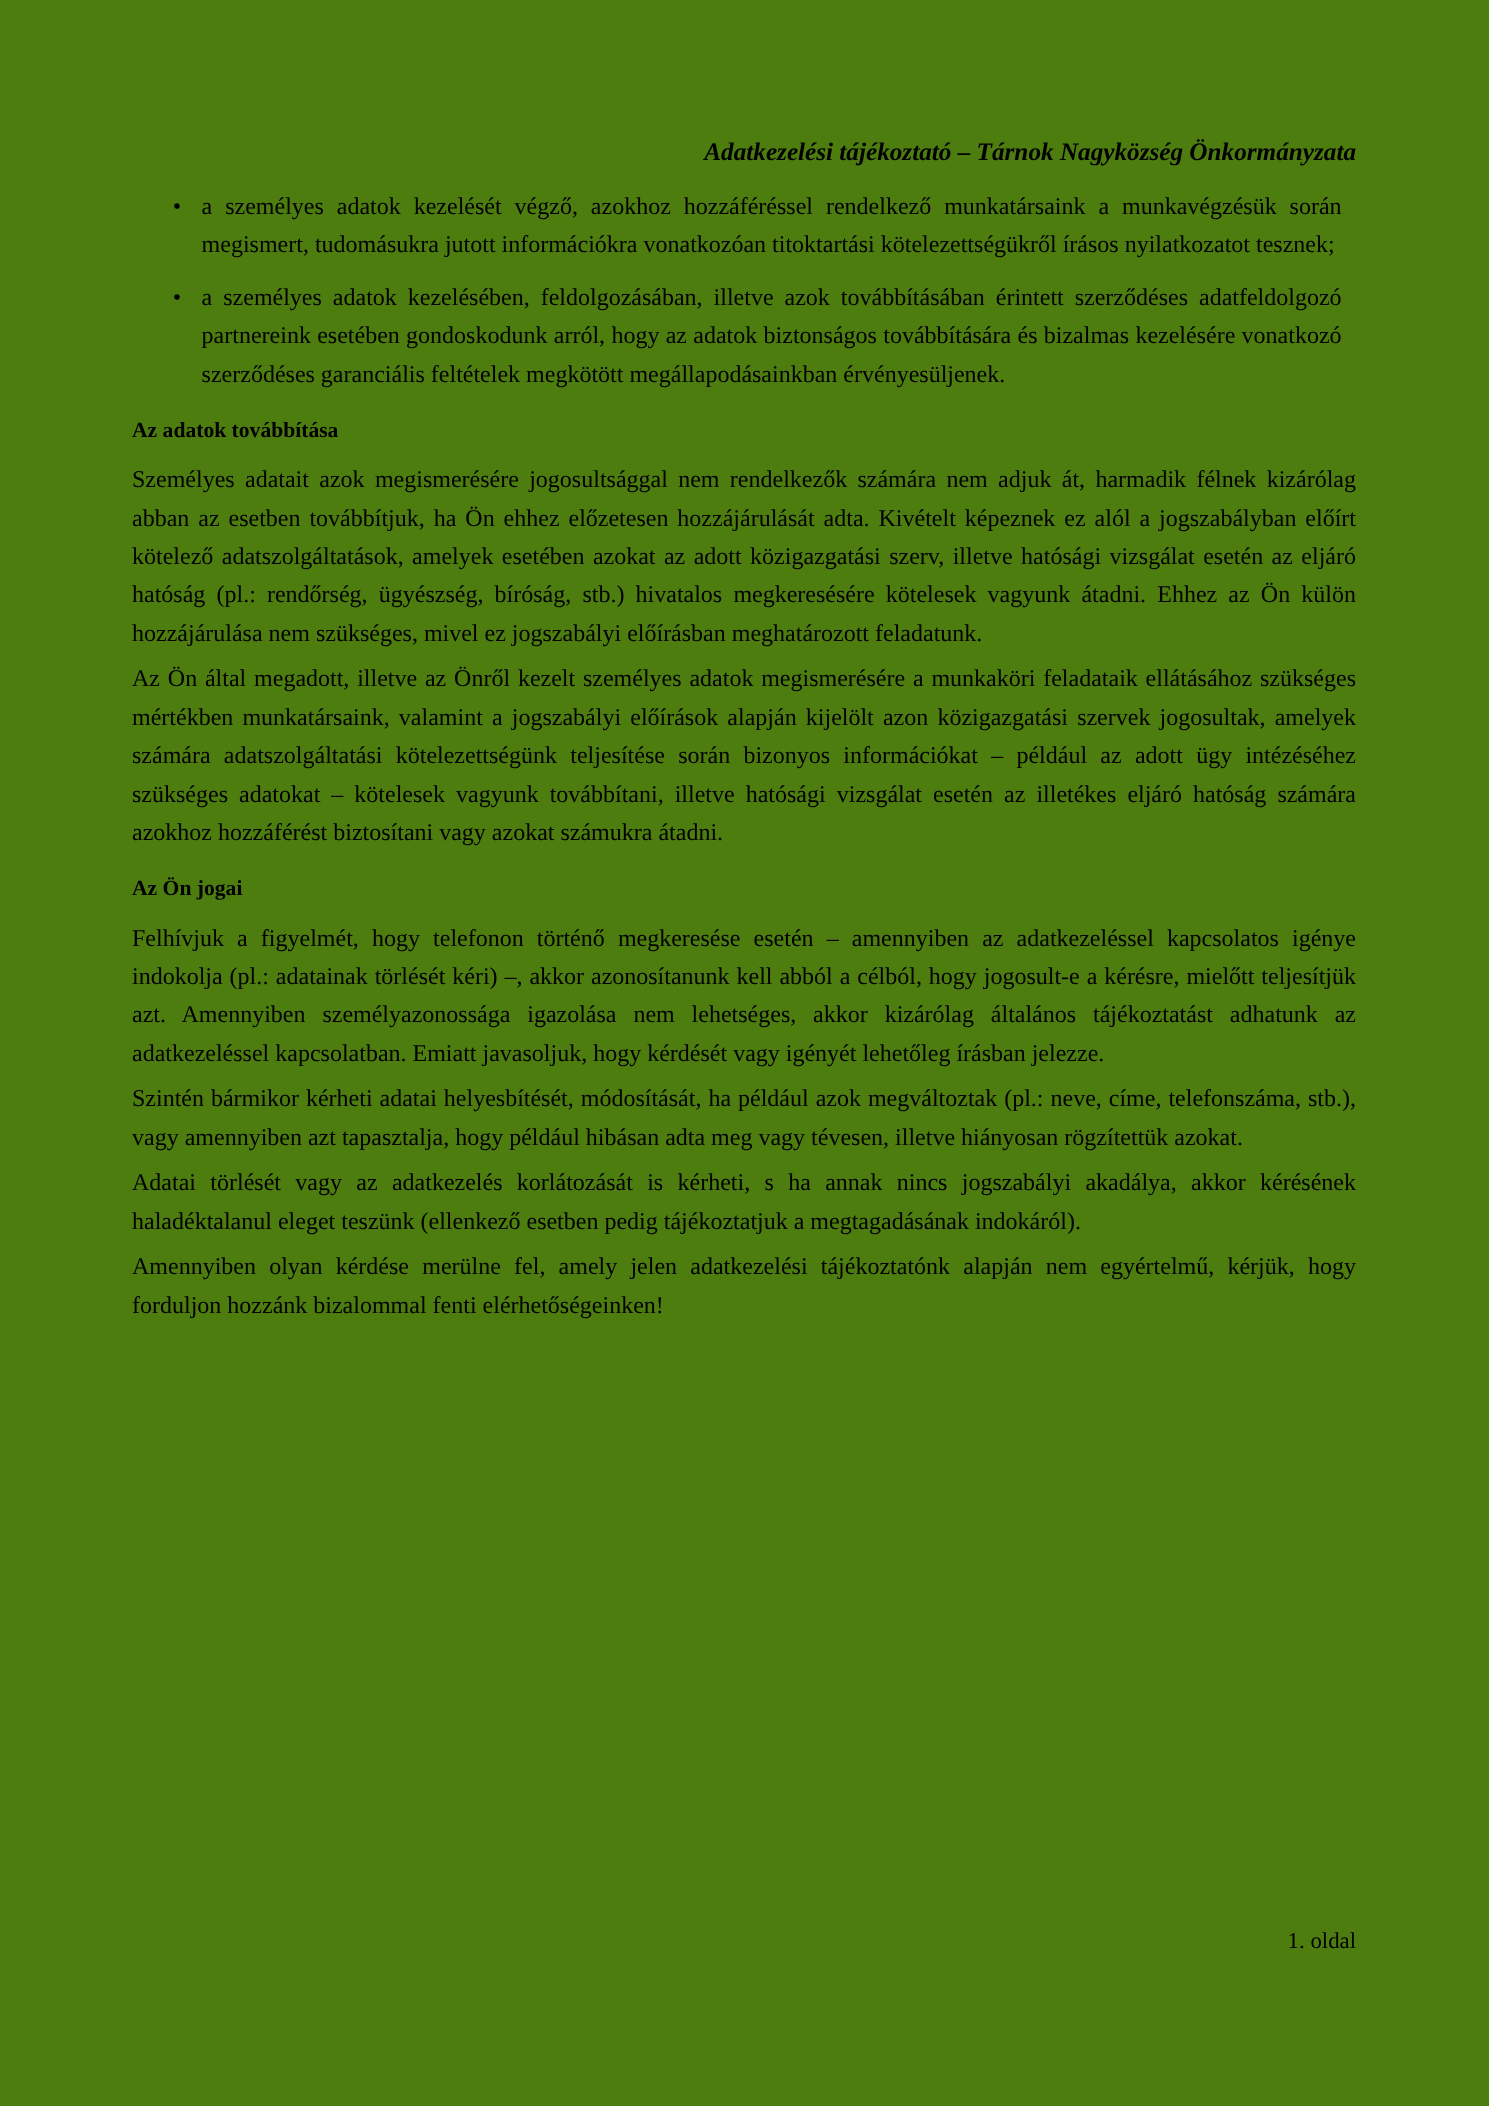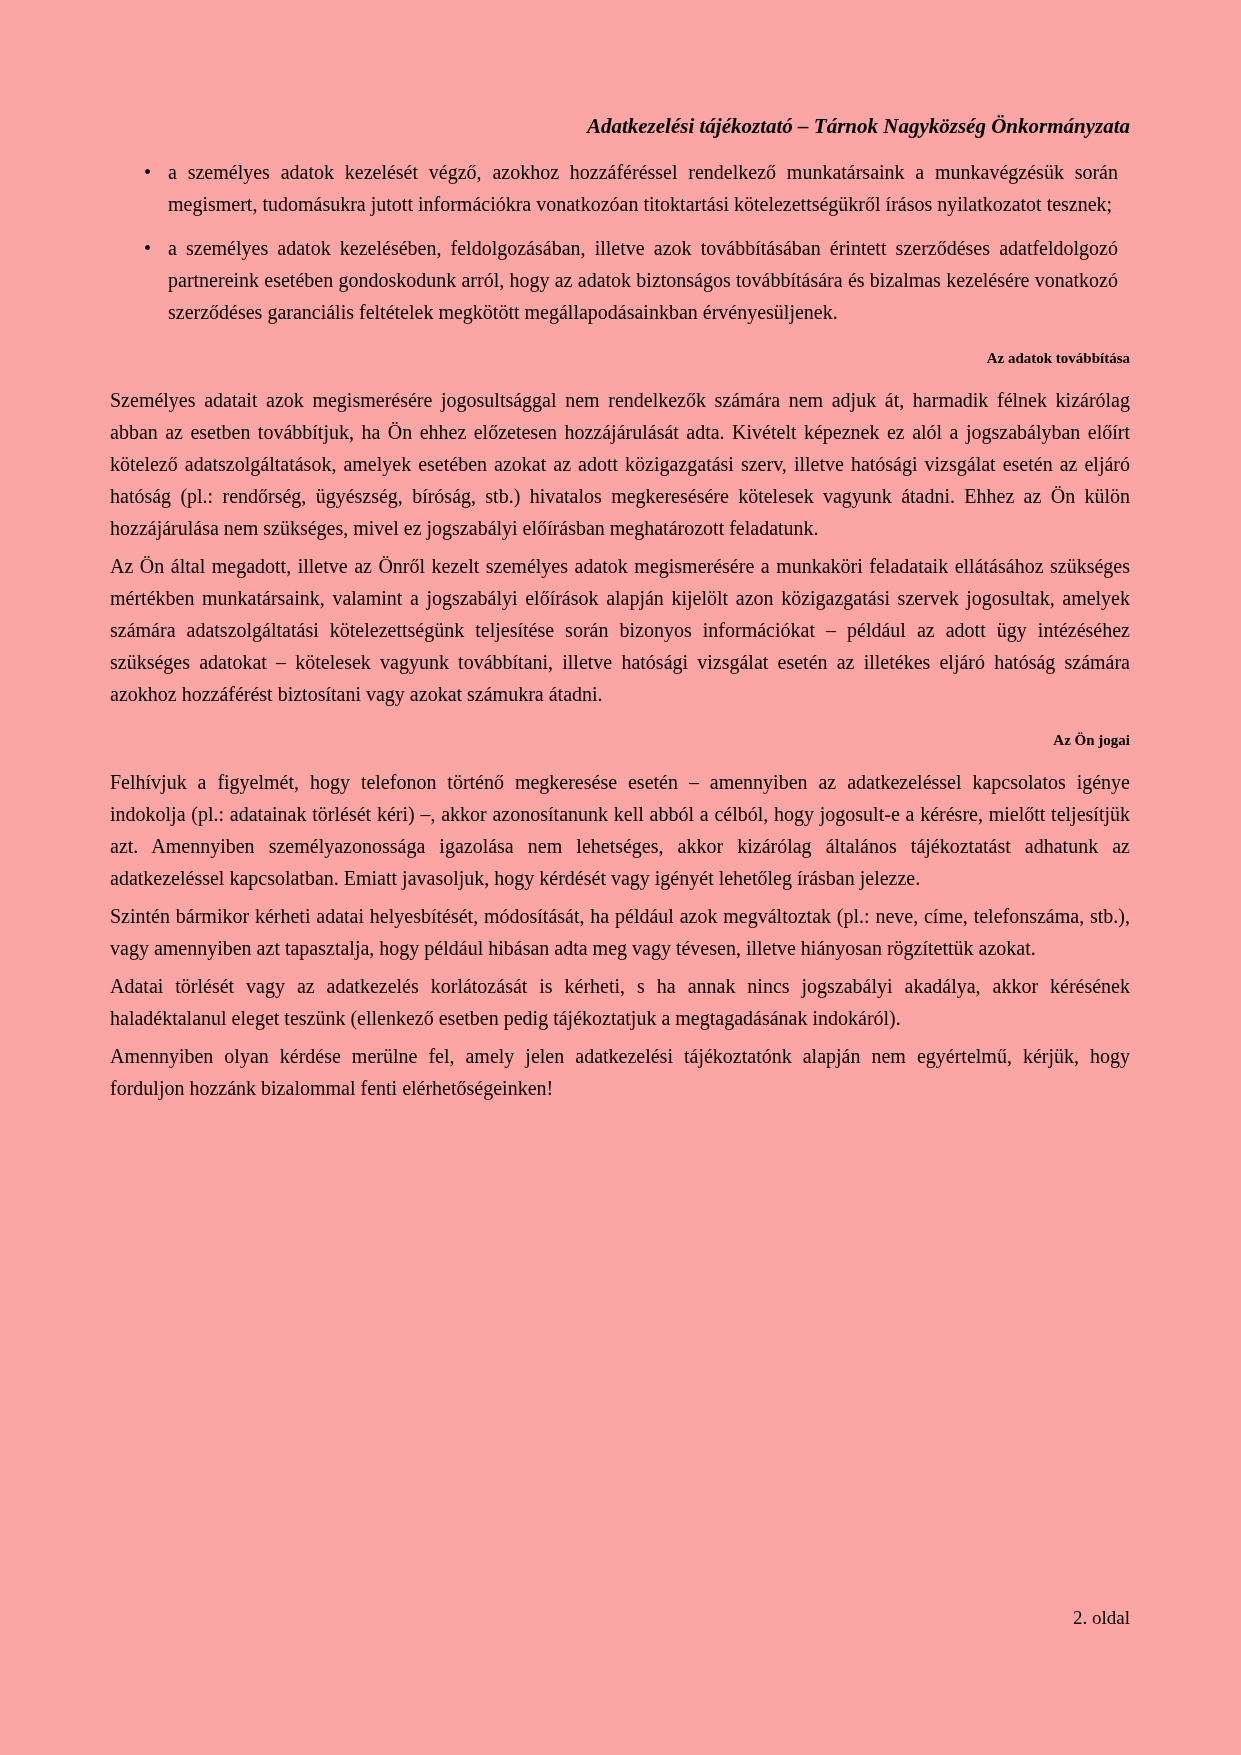--- a/index.html
+++ b/index.html
@@ -5,21 +5,21 @@
   html, body {
     margin: 0;
     padding: 0;
     background: #ffffff;
   }
   .page {
     position: relative;
     width: 1241px;
     height: 1755px;
     box-sizing: border-box;
-    background: #fca5a5;
+    background: #4d7c0f;
     color: #000000;
     font-family: "Liberation Serif", "DejaVu Serif", serif;
     font-size: 20px;
     line-height: 32px;
     padding: 112px 111px 0 110px;
     overflow: hidden;
   }
   .doc-header {
     text-align: right;
     font-weight: bold;
@@ -43,26 +43,26 @@
     margin-bottom: 0;
   }
   ul.bullet-list li::before {
     content: "\2022";
     position: absolute;
     left: 22px;
     top: 0;
     font-size: 20px;
   }
   h2.section-heading {
-    font-size: 15px;
+    font-size: 18px;
     line-height: 28px;
     font-weight: bold;
     font-style: normal;
     margin: 16px 0 12px 0;
-    text-align: right;
+    text-align: left;
   }
   p.body-par {
     margin: 0 0 6px 0;
     text-align: justify;
   }
   .page-footer {
     position: absolute;
     top: 1606px;
     right: 111px;
     font-size: 19px;
@@ -95,15 +95,15 @@
 
 
   <p class="body-par">Felhívjuk a figyelmét, hogy telefonon történő megkeresése esetén – amennyiben az adatkezeléssel kapcsolatos igénye indokolja (pl.: adatainak törlését kéri) –, akkor azonosítanunk kell abból a célból, hogy jogosult-e a kérésre, mielőtt teljesítjük azt. Amennyiben személyazonossága igazolása nem lehetséges, akkor kizárólag általános tájékoztatást adhatunk az adatkezeléssel kapcsolatban. Emiatt javasoljuk, hogy kérdését vagy igényét lehetőleg írásban jelezze.</p>
 
   <p class="body-par">Szintén bármikor kérheti adatai helyesbítését, módosítását, ha például azok megváltoztak (pl.: neve, címe, telefonszáma, stb.), vagy amennyiben azt tapasztalja, hogy például hibásan adta meg vagy tévesen, illetve hiányosan rögzítettük azokat.</p>
 
   <p class="body-par">Adatai törlését vagy az adatkezelés korlátozását is kérheti, s ha annak nincs jogszabályi akadálya, akkor kérésének haladéktalanul eleget teszünk (ellenkező esetben pedig tájékoztatjuk a megtagadásának indokáról).</p>
 
   <p class="body-par">Amennyiben olyan kérdése merülne fel, amely jelen adatkezelési tájékoztatónk alapján nem egyértelmű, kérjük, hogy forduljon hozzánk bizalommal fenti elérhetőségeinken!</p>
 
-  <div class="page-footer">2. oldal</div>
+  <div class="page-footer">1. oldal</div>
 
 </div>
 
 </body></html>

